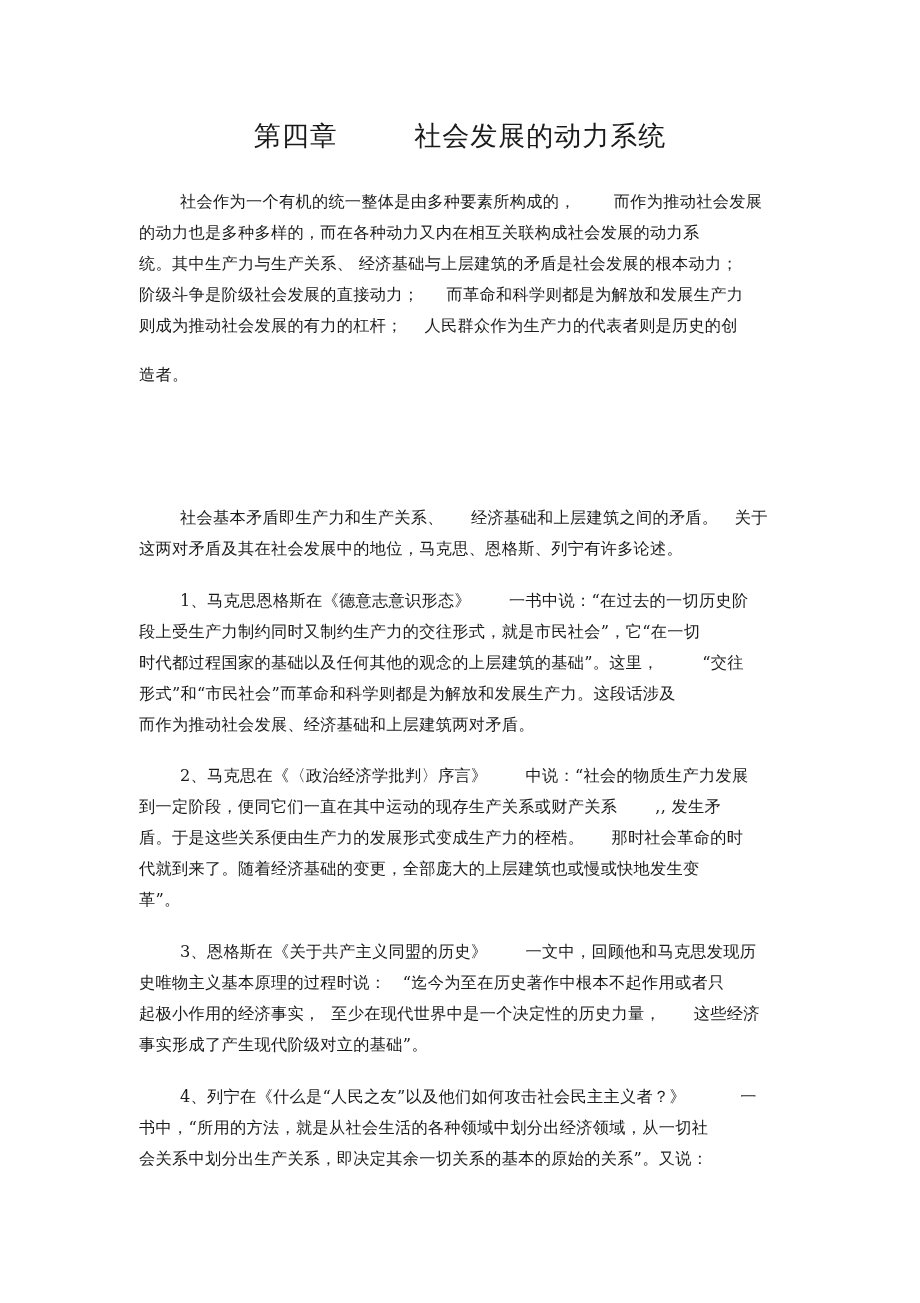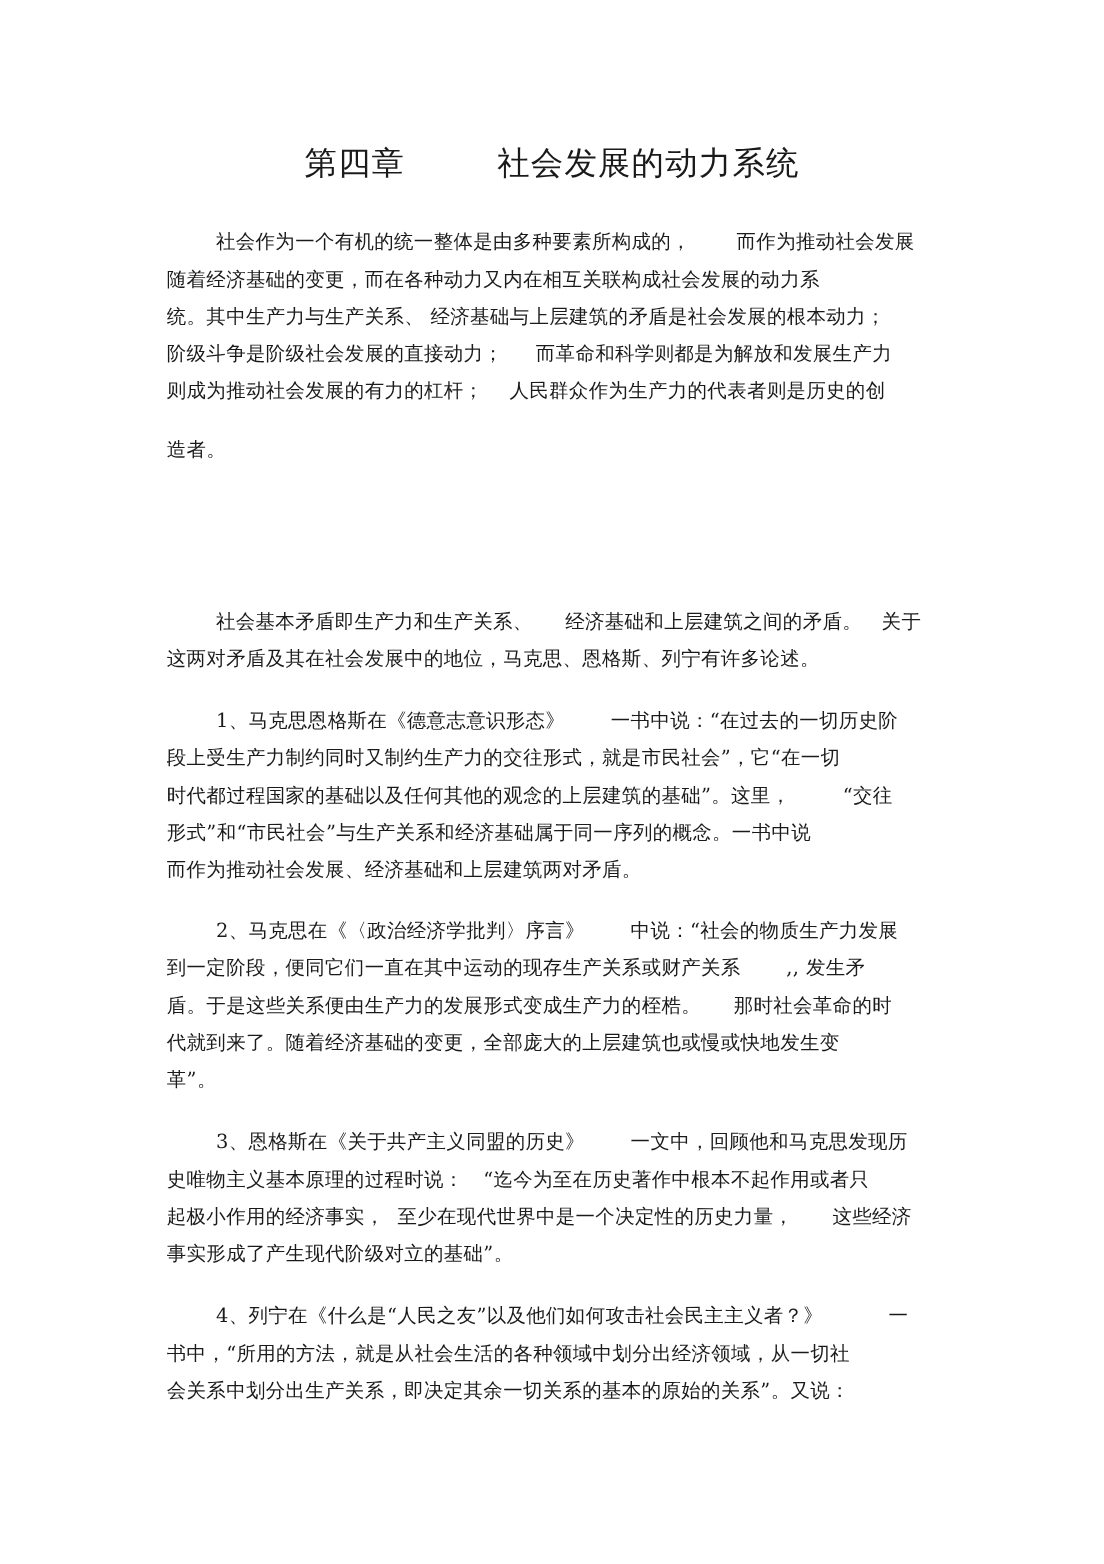--- a/index.html
+++ b/index.html
@@ -21,39 +21,39 @@
 </style>
 </head>
 <body>
 
 <div class="page">
 
   <div class="title">第四章        社会发展的动力系统</div>
 
   <div>
     <div class="line indent" style="top:191px">社会作为一个有机的统一整体是由多种要素所构成的，       而作为推动社会发展</div>
-    <div class="line" style="top:222px">随着经济基础的变更，而在各种动力又内在相互关联构成社会发展的动力系</div>
+    <div class="line" style="top:222px">的动力也是多种多样的，而在各种动力又内在相互关联构成社会发展的动力系</div>
     <div class="line" style="top:253px">统。其中生产力与生产关系、 经济基础与上层建筑的矛盾是社会发展的根本动力；</div>
     <div class="line" style="top:284px">阶级斗争是阶级社会发展的直接动力；     而革命和科学则都是为解放和发展生产力</div>
     <div class="line" style="top:315px">则成为推动社会发展的有力的杠杆；    人民群众作为生产力的代表者则是历史的创</div>
     <div class="line" style="top:364px">造者。</div>
   </div>
 
 
 
   <div>
     <div class="line indent" style="top:507px">社会基本矛盾即生产力和生产关系、     经济基础和上层建筑之间的矛盾。   关于</div>
     <div class="line" style="top:538px">这两对矛盾及其在社会发展中的地位，马克思、恩格斯、列宁有许多论述。</div>
   </div>
 
   <div>
     <div class="line indent" style="top:590px">1、马克思恩格斯在《德意志意识形态》       一书中说：“在过去的一切历史阶</div>
     <div class="line" style="top:621px">段上受生产力制约同时又制约生产力的交往形式，就是市民社会”，它“在一切</div>
     <div class="line" style="top:652px">时代都过程国家的基础以及任何其他的观念的上层建筑的基础”。这里，        “交往</div>
-    <div class="line" style="top:683px">形式”和“市民社会”与生产关系和经济基础属于同一序列的概念。一书中说</div>
+    <div class="line" style="top:683px">形式”和“市民社会”而革命和科学则都是为解放和发展生产力。这段话涉及</div>
     <div class="line" style="top:714px">而作为推动社会发展、经济基础和上层建筑两对矛盾。</div>
   </div>
 
   <div>
     <div class="line indent" style="top:765px">2、马克思在《〈政治经济学批判〉序言》       中说：“社会的物质生产力发展</div>
     <div class="line" style="top:796px">到一定阶段，便同它们一直在其中运动的现存生产关系或财产关系       ,, 发生矛</div>
     <div class="line" style="top:827px">盾。于是这些关系便由生产力的发展形式变成生产力的桎梏。     那时社会革命的时</div>
     <div class="line" style="top:858px">代就到来了。随着经济基础的变更，全部庞大的上层建筑也或慢或快地发生变</div>
     <div class="line" style="top:889px">革”。</div>
   </div>

